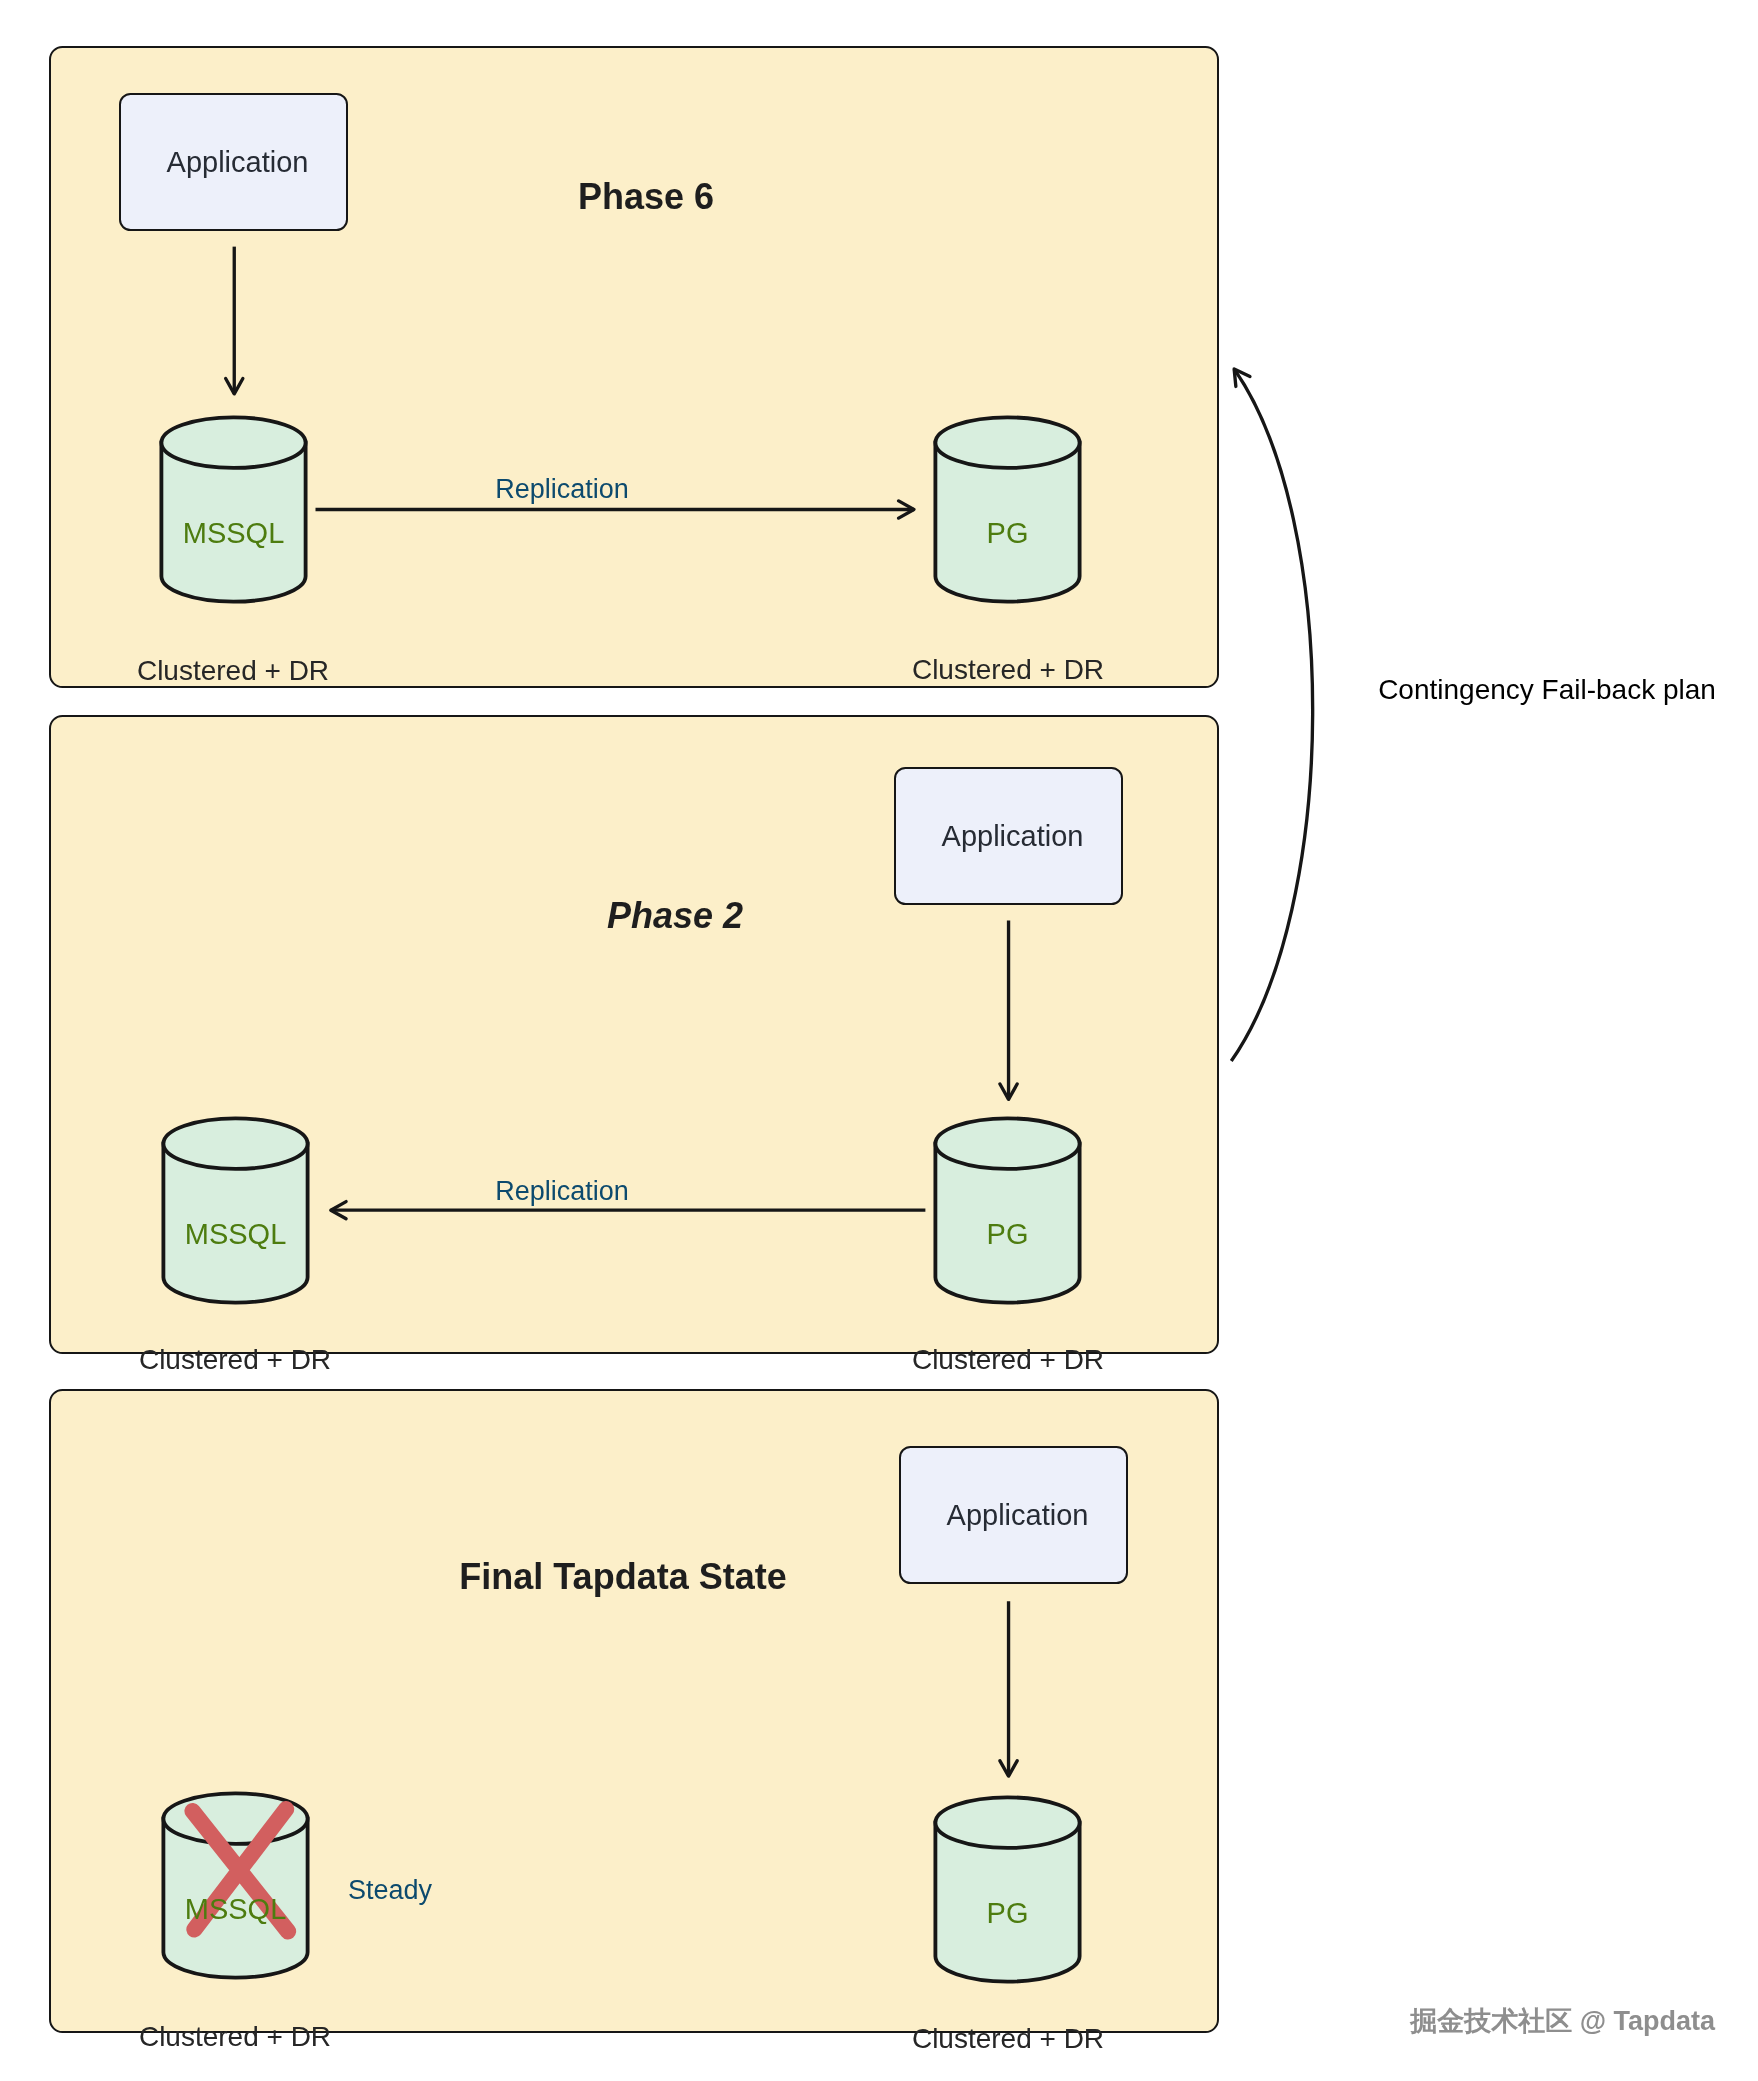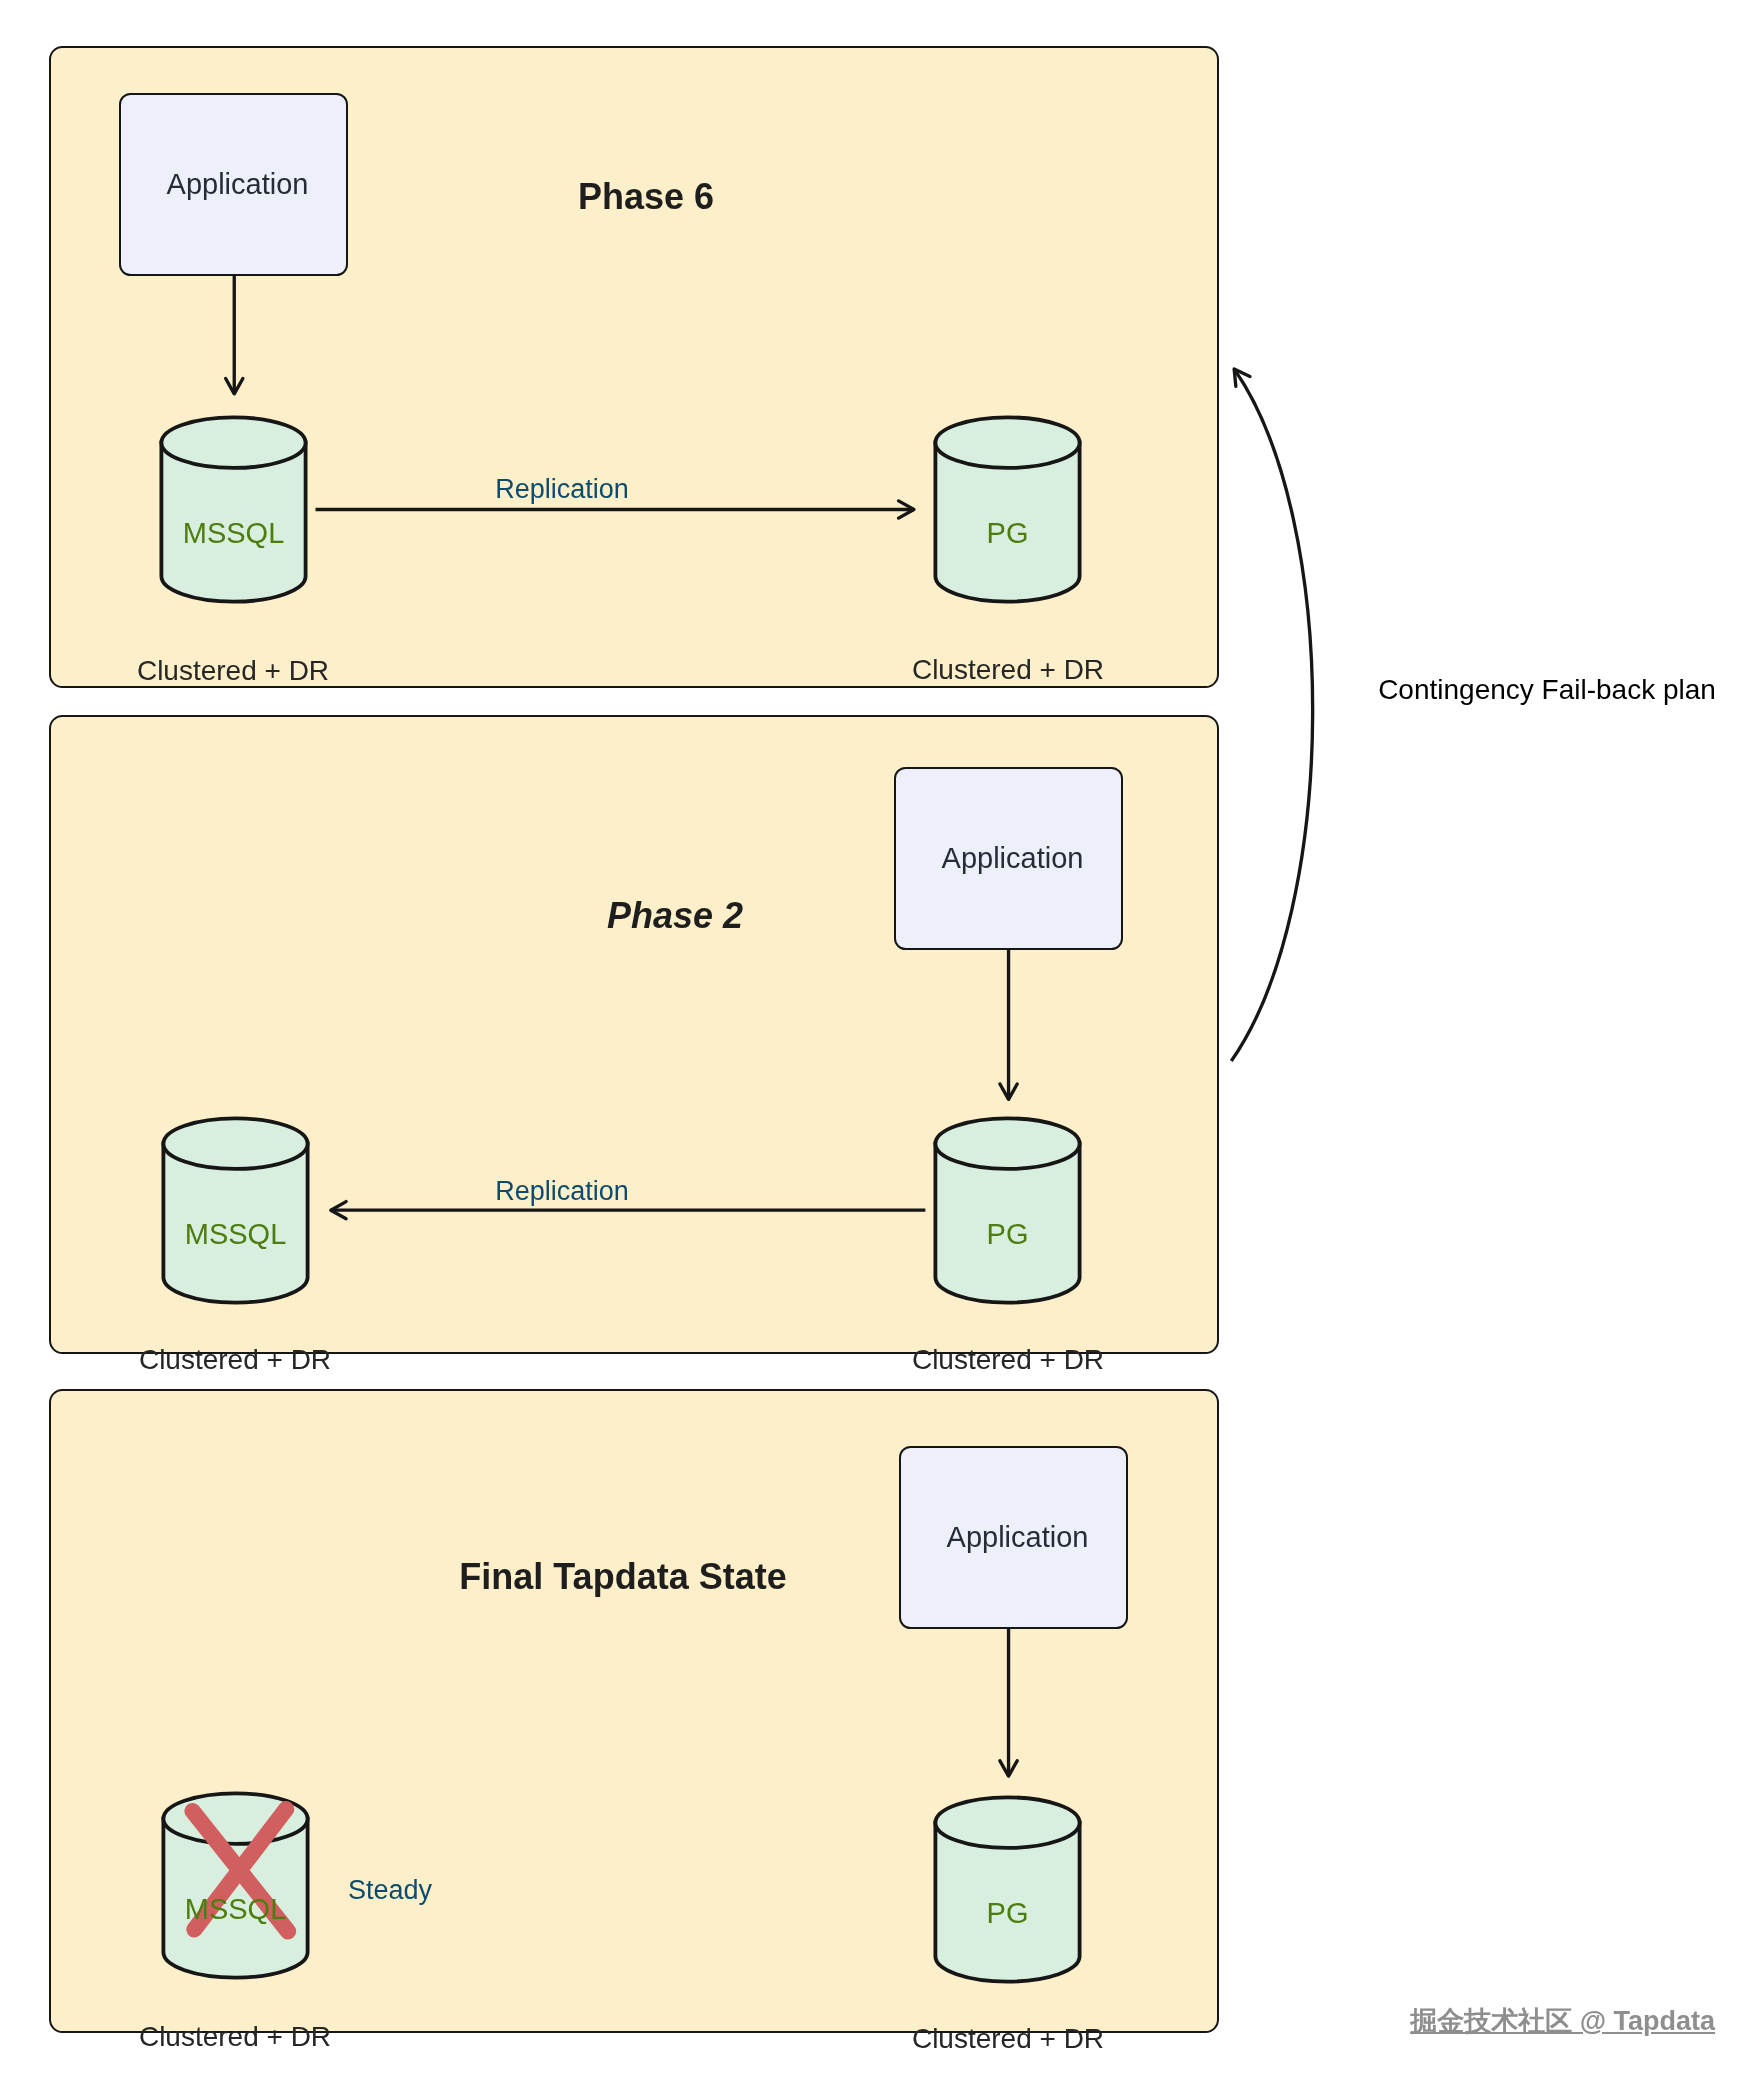--- a/index.html
+++ b/index.html
@@ -19,21 +19,21 @@
     z-index:1;
   }
   .panel-title{
     position:absolute;
     transform:translate(-50%,-50%);
     font-size:36px;font-weight:bold;color:#1e1e1e;
     white-space:nowrap;z-index:4;
   }
   .appnode{
     position:absolute;
-    width:229px;height:183px;
+    width:229px;height:138px;
     background:#edf0fa;
     border:2.9px solid #161616;
     border-radius:11.5px;
     box-sizing:border-box;
     display:flex;align-items:center;justify-content:center;
     z-index:3;
     padding-left:8px;
   }
   .appnode .node-label{
     font-size:29px;color:#262b34;white-space:nowrap;
@@ -172,16 +172,16 @@
   <div class="caption" style="left:235px;top:1328px;">Clustered + DR</div>
   <div class="caption" style="left:1008px;top:1328px;">Clustered + DR</div>
   <div class="caption" style="left:235px;top:2005px;">Clustered + DR</div>
   <div class="caption" style="left:1008px;top:2007px;">Clustered + DR</div>
 
   <div class="edge-label" style="left:562px;top:489px;">Replication</div>
   <div class="edge-label" style="left:562px;top:1191px;">Replication</div>
   <div class="edge-label" style="left:390px;top:1890px;">Steady</div>
   <div class="side-label" style="left:1547px;top:690px;">Contingency Fail-back plan</div>
 
-  <div class="watermark" style="right:44px;top:2003px;text-decoration:underline;">掘金技术社区 @ Tapdata</div>
+  <div class="watermark" style="right:44px;top:2003px;">掘金技术社区 @ Tapdata</div>
 
 </div>
 
 
 </body></html>

